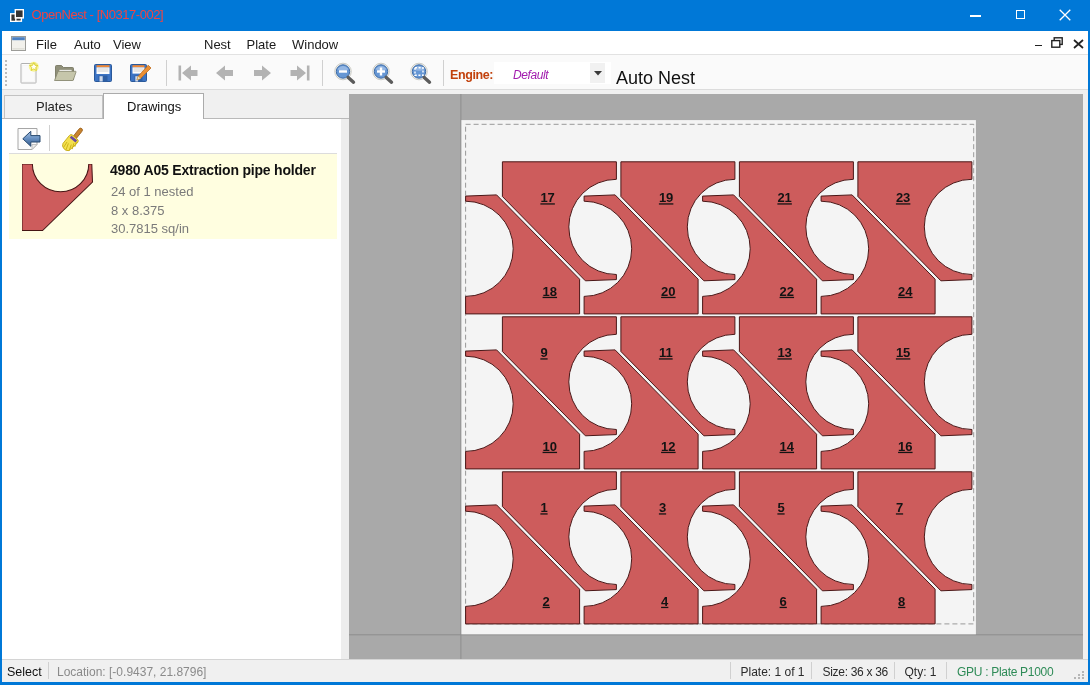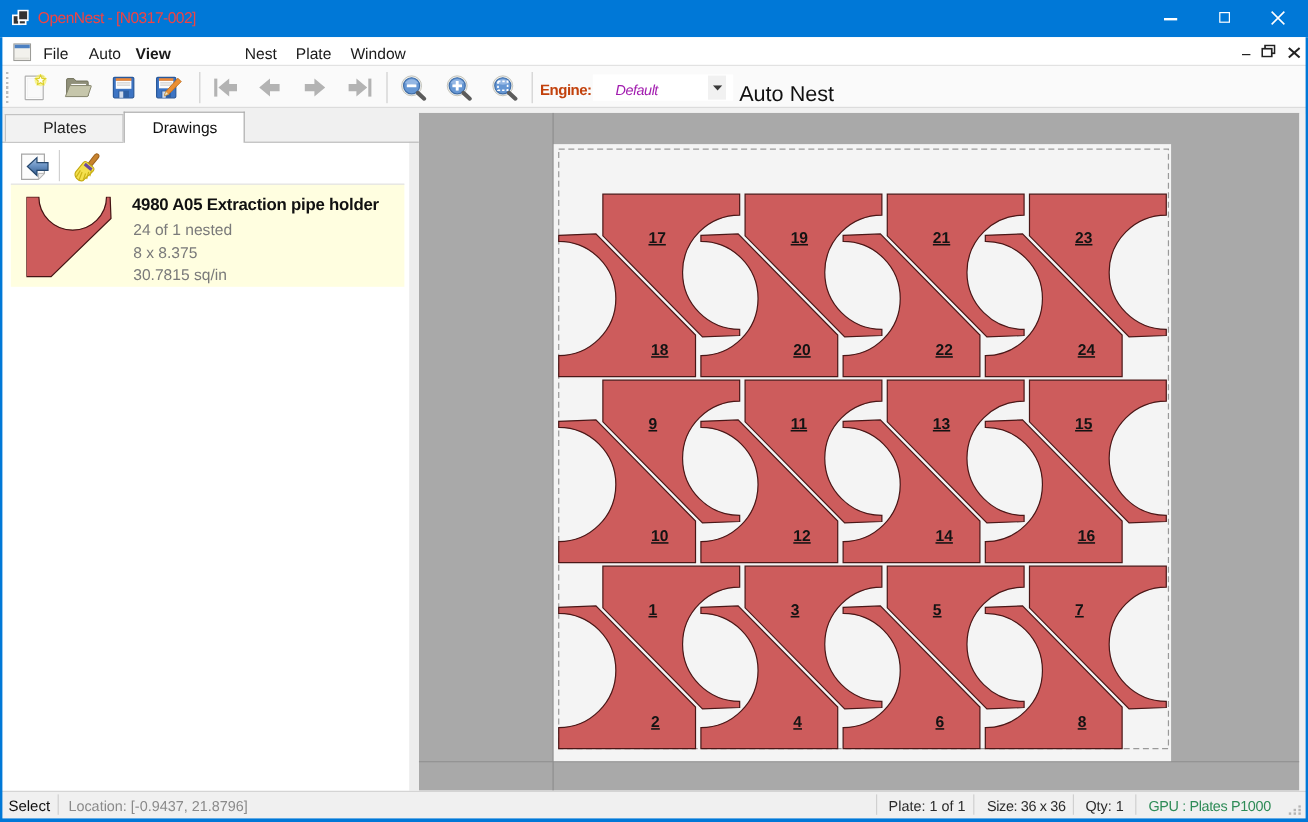--- a/index.html
+++ b/index.html
@@ -26,21 +26,21 @@
 <path d="M0.7 0.7 L11.3 11.3 M11.3 0.7 L0.7 11.3" stroke="#fff" stroke-width="1.3"></path>
   </svg>
 <div class="a" style="left:0px;top:31px;width:1090px;height:24px;background:#fff;border-bottom:1px solid #e2e2e2;"></div>
 <div class="a" style="left:10.5px;top:36px;"><svg width="15" height="15" viewBox="0 0 15 15">
 <rect x="0.5" y="0.5" width="14" height="14" fill="#f2f1ec" stroke="#9c9c98"></rect>
 <rect x="1.2" y="1.2" width="12.6" height="3" fill="#4c80c2"></rect>
 <rect x="1.5" y="12" width="12" height="1.6" fill="#e2e1da"></rect>
 </svg></div>
 <div class="a mi" style="left:36px;top:37px;">File</div>
 <div class="a mi" style="left:74px;top:37px;">Auto</div>
-<div class="a mi" style="left:113px;top:37px;font-weight:bold;">View</div>
+<div class="a mi" style="left:113px;top:37px;">View</div>
 <div class="a mi" style="left:157.5px;top:37px;margin-top:16px;">Tools</div>
 <div class="a mi" style="left:204px;top:37px;">Nest</div>
 <div class="a mi" style="left:246.5px;top:37px;">Plate</div>
 <div class="a mi" style="left:292px;top:37px;">Window</div>
 <div class="a" style="left:1035px;top:44.5px;width:6.5px;height:1.8px;background:#222;"></div>
 <svg class="a" style="left:1051px;top:37px;" width="12" height="11" viewBox="0 0 12 11">
 <rect x="3.2" y="0.8" width="8" height="6.6" fill="none" stroke="#222" stroke-width="1.4"></rect>
 <rect x="0.8" y="3.6" width="8" height="6.6" fill="#fff" stroke="#222" stroke-width="1.4"></rect>
   </svg>
 <svg class="a" style="left:1073px;top:38.5px;" width="11" height="10" viewBox="0 0 11 10">
@@ -235,21 +235,21 @@
 <div class="a stx" style="left:7px;top:664.5px;color:#111;font-size:12.5px;">Select</div>
 <div class="a sep" style="left:48px;top:662px;width:1px;height:17px;"></div>
 <div class="a stx" style="left:57px;top:664.5px;color:#8a8a8a;">Location: [-0.9437, 21.8796]</div>
 <div class="a sep" style="left:730px;top:662px;width:1px;height:17px;"></div>
 <div class="a stx" style="left:740.5px;top:664.5px;">Plate: 1 of 1</div>
 <div class="a sep" style="left:811px;top:662px;width:1px;height:17px;"></div>
 <div class="a stx" style="left:822.5px;top:664.5px;letter-spacing:-0.3px;">Size: 36 x 36</div>
 <div class="a sep" style="left:894px;top:662px;width:1px;height:17px;"></div>
 <div class="a stx" style="left:904.5px;top:664.5px;">Qty: 1</div>
 <div class="a sep" style="left:946px;top:662px;width:1px;height:17px;"></div>
-<div class="a stx" style="left:957px;top:664.5px;color:#2e8b57;letter-spacing:-0.3px;">GPU : Plates P1000</div>
+<div class="a stx" style="left:957px;top:664.5px;color:#2e8b57;letter-spacing:-0.3px;">GPU : Plate P1000</div>
 <svg class="a" style="left:1073px;top:671px;" width="12" height="9" viewBox="0 0 12 9">
     <rect x="9" y="6" width="2" height="2" fill="#b5b5b5"></rect>
     <rect x="9" y="3" width="2" height="2" fill="#b5b5b5"></rect>
     <rect x="9" y="0" width="2" height="2" fill="#b5b5b5"></rect>
     <rect x="5" y="6" width="2" height="2" fill="#b5b5b5"></rect>
     <rect x="5" y="3" width="2" height="2" fill="#b5b5b5"></rect>
     <rect x="1" y="6" width="2" height="2" fill="#b5b5b5"></rect>
   </svg>
 <div class="a" style="left:0px;top:31px;width:1.5px;height:654px;background:#0078d7;"></div>
 <div class="a" style="left:1088px;top:31px;width:2px;height:654px;background:#0078d7;"></div>

